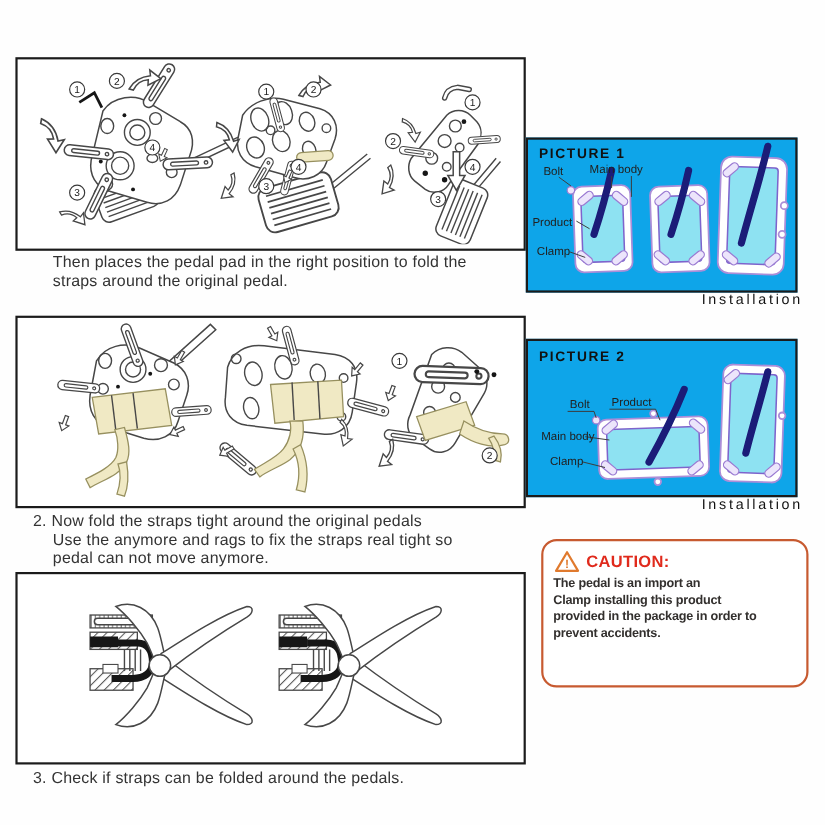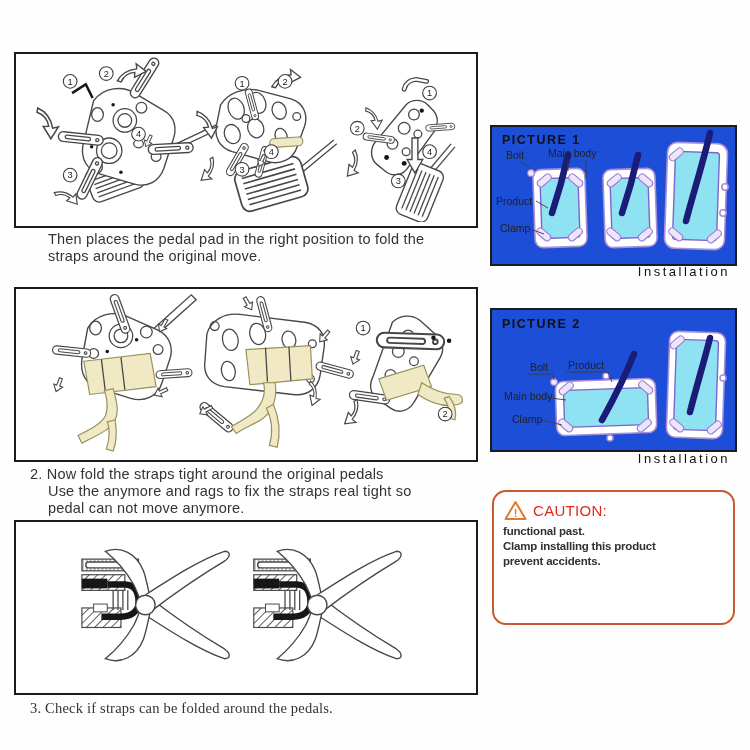--- a/index.html
+++ b/index.html
@@ -3,29 +3,29 @@
 <meta charset="utf-8">
 <style>
   html,body{margin:0;padding:0;}
   body{width:750px;height:750px;background:#fdfdfd;font-family:"Liberation Sans",sans-serif;position:relative;overflow:hidden;}
   .page{position:absolute;inset:0;background:#fefefe;}
   .panel{position:absolute;left:14px;width:460px;border:2px solid #1b1b1b;background:#fff;}
   #panel1{top:52px;height:172px;}
   #panel2{top:287px;height:171px;}
   #panel3{top:520px;height:171px;}
   .caption{position:absolute;left:30px;width:440px;color:#333;font-size:14.5px;line-height:17px;letter-spacing:.2px;}
-  #cap1{top:231px;} #cap2{top:466px;} #cap3{top:700px;font-family:Liberation Serif, serif;}
+  #cap1{top:231px;} #cap2{top:466px;} #cap3{top:700px;}
   .cap-line.cont{padding-left:18px;}
-  .pic-box{position:absolute;left:490px;width:243px;border:2px solid #1b1b1b;background:#1d4ed8;}
+  .pic-box{position:absolute;left:478px;width:243px;border:2px solid #1b1b1b;background:#0ea5e9;}
   #pic1{top:125px;height:137px;} #pic2{top:308px;height:140px;}
   .installation{position:absolute;left:490px;width:240px;text-align:right;font-weight:normal;font-size:13px;letter-spacing:2.5px;color:#111;}
   #inst1{top:264px;} #inst2{top:451px;}
   .caution-box{position:absolute;left:492px;top:490px;width:222px;height:118px;border:2px solid #c75a30;border-radius:14px;background:#fff;padding:7px 8px 6px 9px;}
   .caution-head{display:flex;align-items:center;gap:6px;margin:1px 0 3px 1px;}
-  .caution-title{color:#e02a1c;font-weight:normal;font-size:15px;letter-spacing:.3px;}
+  .caution-title{color:#e02a1c;font-weight:bold;font-size:15px;letter-spacing:.3px;}
   .caution-line{font-weight:bold;font-size:11.5px;line-height:15px;color:#33302e;white-space:nowrap;letter-spacing:-0.2px;}
   svg text{font-family:"Liberation Sans",sans-serif;}
   .s{stroke:#474747;fill:#fff;stroke-width:1.4;}
   .sn{stroke:#474747;fill:none;stroke-width:1.3;}
   .dot{fill:#161616;stroke:none;}
   .badge circle{fill:#fff;stroke:#3a3a3a;stroke-width:1.1;}
   .badge text{font-size:9.5px;fill:#222;text-anchor:middle;}
   .cream{fill:#f0e9c4;stroke:#97905f;stroke-width:1.2;}
   .ptitle{font-size:12.5px;font-weight:bold;fill:#111;letter-spacing:1.5px;}
   .plbl{font-size:10.5px;fill:#222;}
@@ -188,21 +188,21 @@
     <g class="badge" transform="translate(420,100)">
             <circle r="7"></circle>
             <text y="3.4">4</text>
           </g>
   </g>
 </svg>
 </section>
 
 <div class="caption" id="cap1">
   <div class="cap-line cont">Then places the pedal pad in the right position to fold the</div>
-  <div class="cap-line cont">straps around the original move.</div>
+  <div class="cap-line cont">straps around the original pedal.</div>
 </div>
 
 <section class="panel" id="panel2">
 <svg viewBox="0 0 460 171" width="456" height="167">
   <g>
     <path class="s" d="M118,58 L176,6 L181,11 L123,63 Z"></path>
     <path class="s" d="M70,40 C78,26 96,22 110,28 L142,42 C154,48 158,60 154,72 L146,96 C142,110 128,116 114,112 L82,102 C68,98 62,86 64,72 Z"></path>
     <circle cx="104" cy="48" r="12" class="sn"></circle>
           <circle cx="104" cy="48" r="7" class="sn"></circle>
     <ellipse cx="78" cy="40" rx="6" ry="7" class="sn"></ellipse>
@@ -399,18 +399,19 @@
 <div class="installation" id="inst2">Installation</div>
 
 <div class="caution-box">
   <div class="caution-head">
     <svg width="23" height="21" viewBox="0 0 23 21">
       <path d="M11.5,2 L21.5,19 L1.5,19 Z" fill="none" stroke="#e07a2e" stroke-width="2" stroke-linejoin="round"></path>
       <text x="11.5" y="16.5" text-anchor="middle" font-size="11" font-weight="bold" fill="#e07a2e">!</text>
     </svg>
     <span class="caution-title">CAUTION:</span>
   </div>
-  <div class="caution-line">functional past.</div>
+  <div class="caution-line">The pedal is an import an</div>
   <div class="caution-line">Clamp installing this product</div>
+  <div class="caution-line">provided in the package in order to</div>
   <div class="caution-line">prevent accidents.</div>
 </div>
 
 </div>
 
 </body></html>

